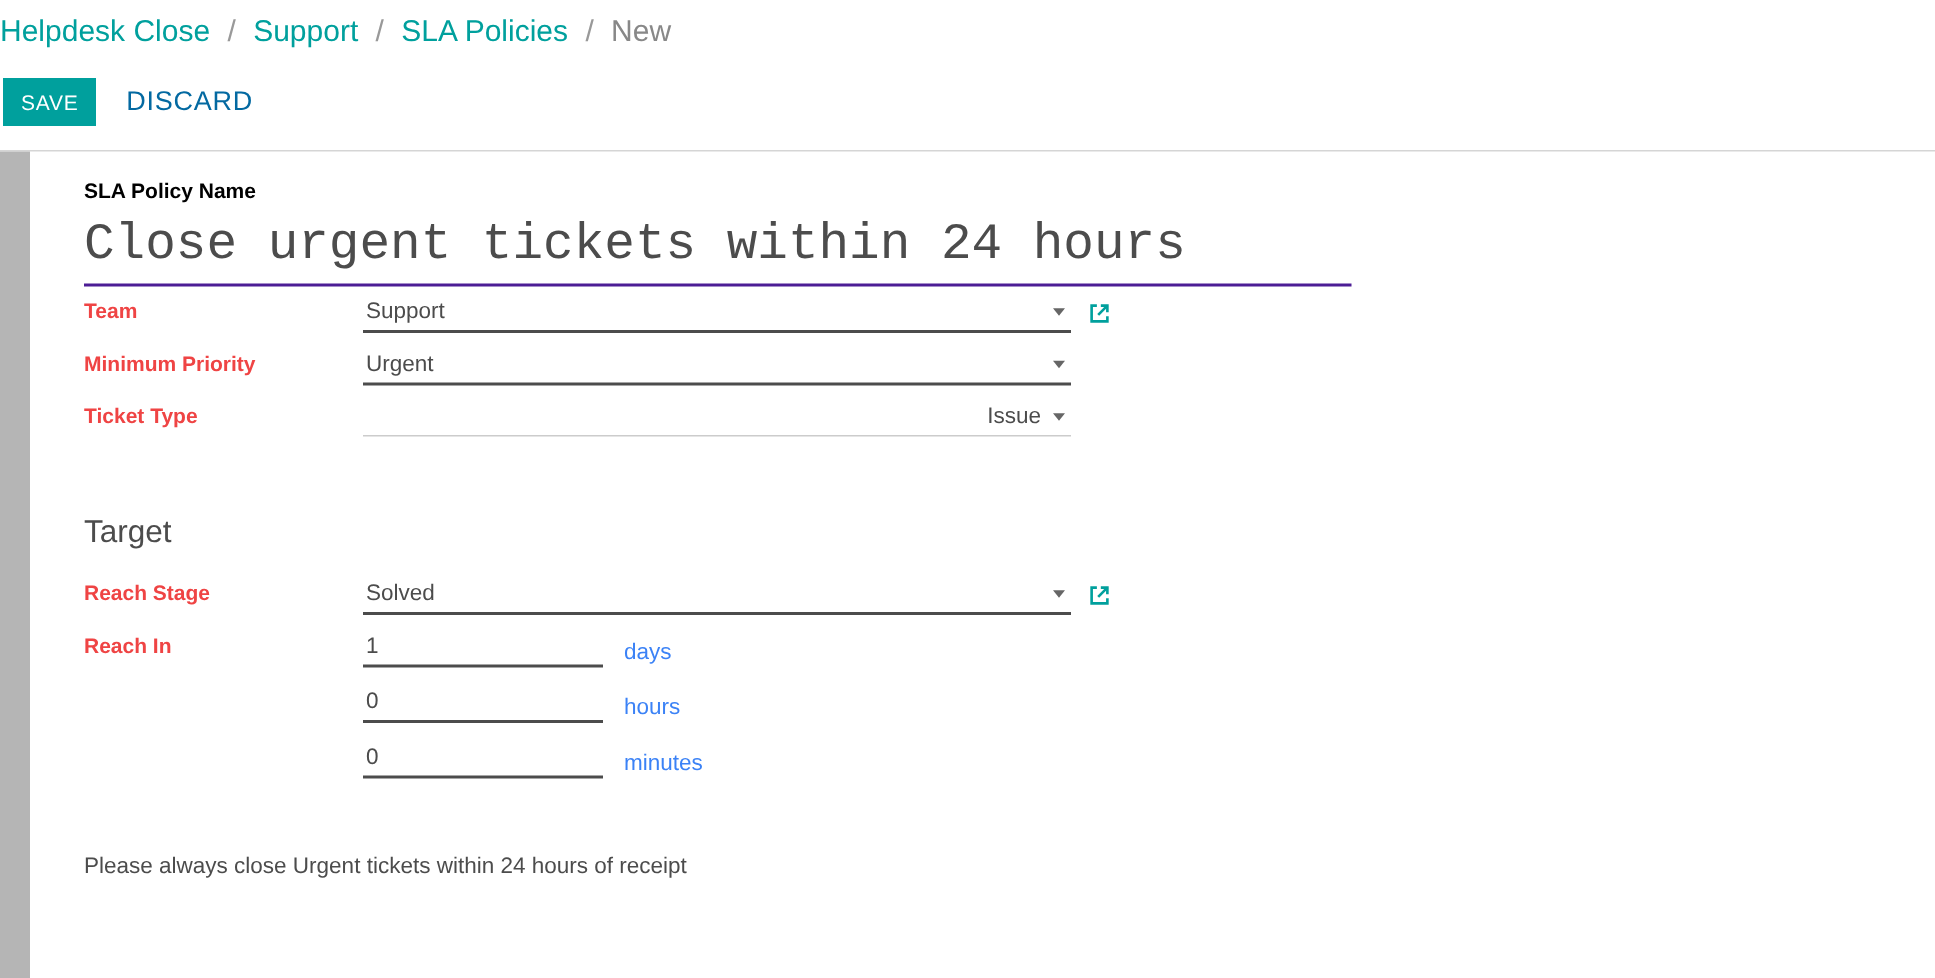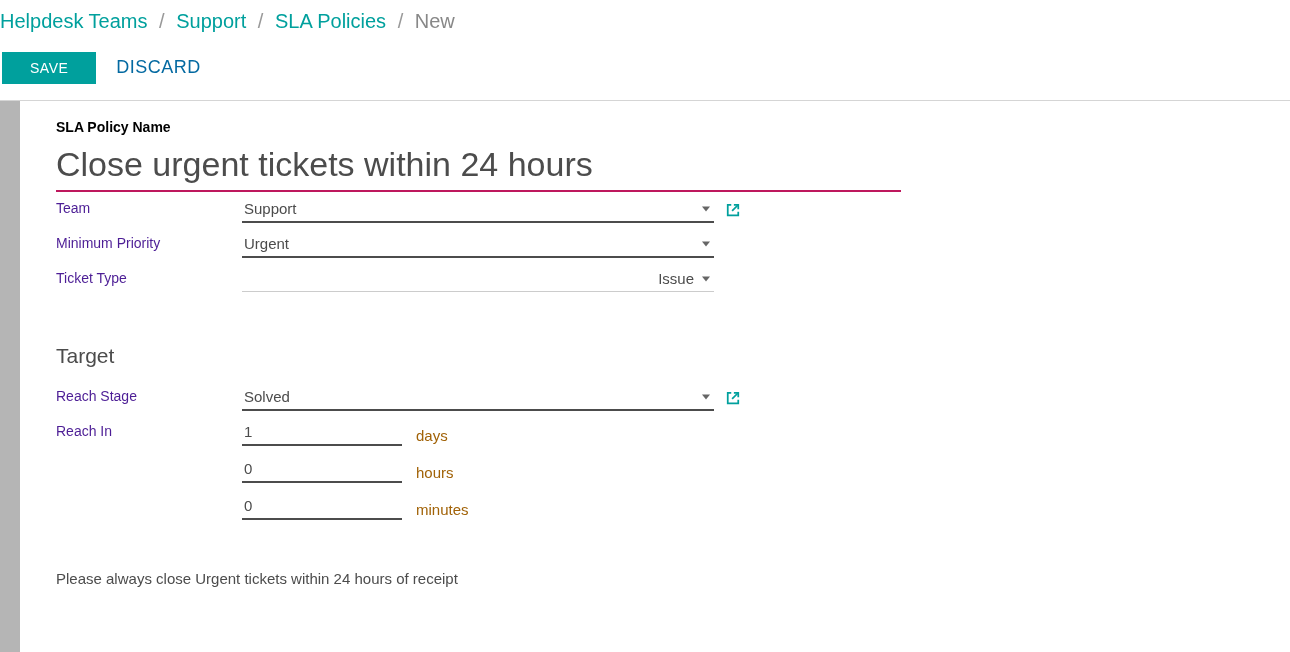--- a/index.html
+++ b/index.html
@@ -30,21 +30,21 @@
     .breadcrumb .current {
       color: #888;
     }
     .toolbar {
       padding: 6px 0 10px 2px;
     }
     .btn-save {
       background: #00a09d;
       color: #fff;
       border: none;
-      padding: 8px 28px;
+      padding: 8px 12px;
       font-size: 14px;
       cursor: pointer;
       letter-spacing: 0.5px;
     }
     .btn-discard {
       background: transparent;
       color: #0369a1;
       border: none;
       padding: 8px 16px;
       font-size: 18px;
@@ -75,45 +75,45 @@
       color: #000000;
       margin-bottom: 6px;
     }
     .title-input-wrap {
       max-width: 845px;
     }
     .title-input {
       font-size: 34px;
       color: #4c4c4c;
       border: none;
-      border-bottom: 2px solid #be185d;
+      border-bottom: 2px solid #4c1d95;
       width: 100%;
       padding: 4px 0 6px 0;
-      font-family: Liberation Sans, sans-serif;
+      font-family: Liberation Mono, monospace;
     }
     .section-title {
       font-size: 21px;
       color: #4c4c4c;
       margin-top: 48px;
       margin-bottom: 12px;
       font-weight: 400;
     }
     .form-table {
       width: 100%;
       max-width: 720px;
       border-collapse: collapse;
     }
     .form-table td {
       vertical-align: middle;
       padding: 4px 0;
     }
     .form-table td.label-cell {
       width: 186px;
-      font-weight: normal;
-      color: #4c1d95;
+      font-weight: bold;
+      color: #ef4444;
       font-size: 14px;
       vertical-align: top;
       padding-top: 8px;
     }
     .input-group {
       display: flex;
       align-items: center;
     }
     .select-field {
       flex: 1;
@@ -168,34 +168,34 @@
       width: 160px;
       border: none;
       border-bottom: 2px solid #4c4c4c;
       padding: 4px 2px;
       font-size: 15px;
       color: #4c4c4c;
       font-family: inherit;
     }
     .unit-label {
       font-size: 15px;
-      color: #a16207;
+      color: #3b82f6;
       padding-bottom: 2px;
     }
     .help-text {
       margin-top: 46px;
       font-size: 15px;
       color: #4c4c4c;
     }
   </style>
 </head>
 <body>
 
 <div class="breadcrumb">
-  <a>Helpdesk Teams</a>
+  <a>Helpdesk Close</a>
   <span class="sep">/</span>
   <a>Support</a>
   <span class="sep">/</span>
   <a>SLA Policies</a>
   <span class="sep">/</span>
   <span class="current">New</span>
 </div>
 
 <div class="toolbar">
   <button class="btn-save">SAVE</button>

